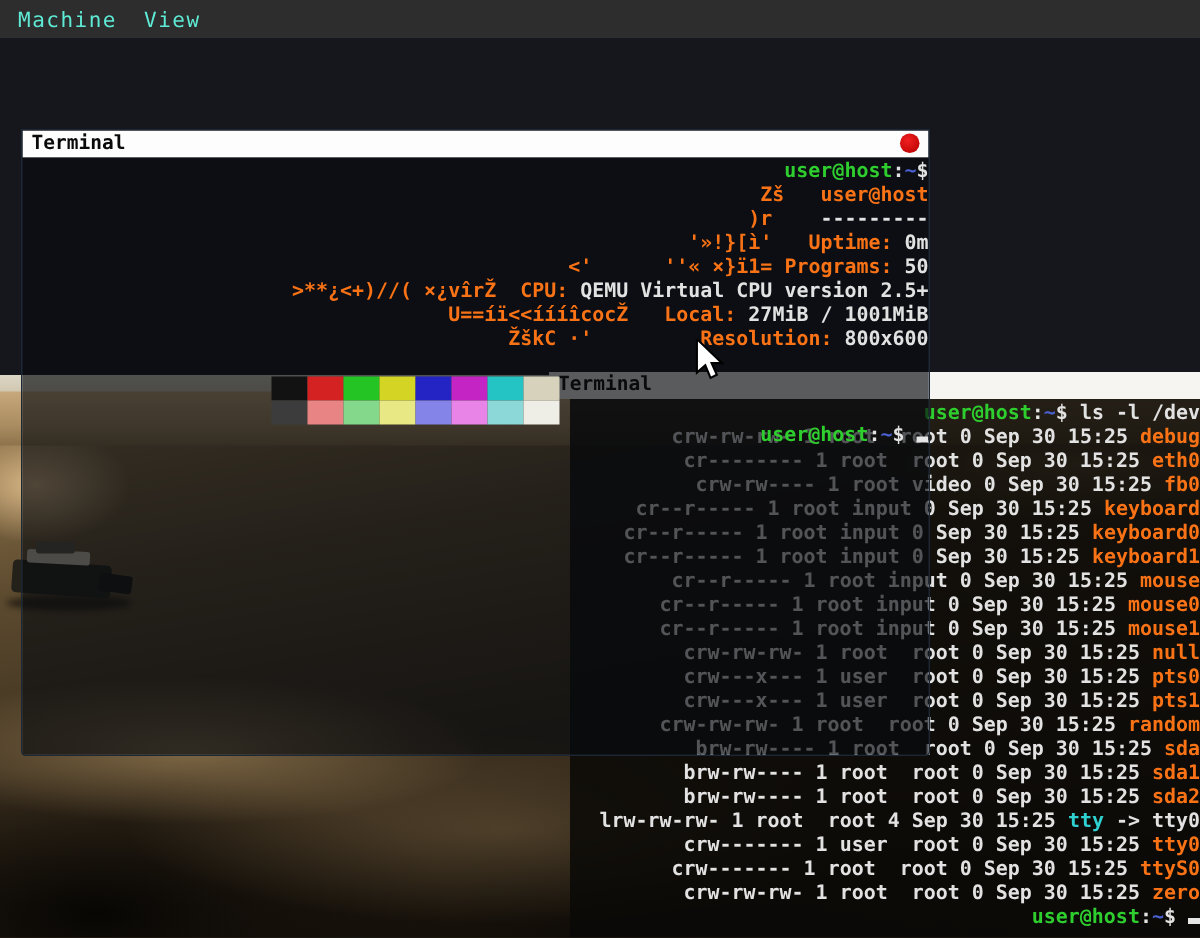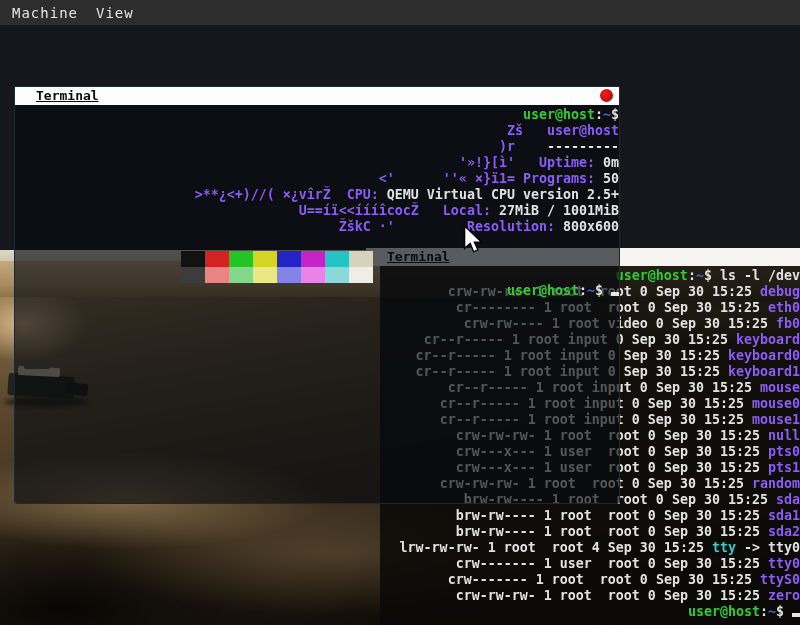--- a/index.html
+++ b/index.html
@@ -1,21 +1,21 @@
 <!DOCTYPE html>
 <html><head>
 <meta charset="utf-8">
 <style>
   html,body{margin:0;padding:0;background:#000;}
   .screen{position:relative;width:800px;height:625px;overflow:hidden;background:#000;
           font-family:"DejaVu Sans Mono",monospace;}
   
   .menubar{position:absolute;left:0;top:0;width:800px;height:25px;background:#2d2d2d;
            display:flex;align-items:center;padding-left:8px;box-sizing:border-box;z-index:30;}
-  .menu-item{color:#e5e5e5;font:14px "DejaVu Sans Mono",monospace;letter-spacing:1px;
+  .menu-item{color:#5eead4;font:14px "DejaVu Sans Mono",monospace;letter-spacing:1px;
              padding:0 14px 0 4px;cursor:default;}
   
   .photo{position:absolute;left:0;top:25px;width:800px;height:600px;background:#6b5a42;z-index:1;}
   .photo>div{position:absolute;left:0;width:800px;}
   .sky{top:0;height:192px;background:linear-gradient(180deg,#49729c 0%,#5d82a6 40%,#8aa0af 75%,#b2b4ab 94%,#c6bda6 100%);}
   .hills{top:188px;height:26px;background:linear-gradient(180deg,#bdb7a2 0%,#ab8d60 45%,#91764b 100%);}
   .chalk{top:212px;height:26px;background:linear-gradient(180deg,#b4a17c 0%,#ddd8c8 45%,#cfc5ad 100%);}
   .sand{top:236px;height:38px;background:linear-gradient(180deg,#c7a87c 0%,#a98c60 60%,#8a6f48 100%);}
   .rocks{top:272px;height:328px;background:
      radial-gradient(90px 55px at 3% 8%,rgba(222,188,138,.95),rgba(222,188,138,0) 70%),
@@ -35,30 +35,30 @@
                border-radius:2px;transform:rotate(3deg);}
   .truck .cargo{position:absolute;left:24px;top:4px;width:26px;height:8px;background:#5c5546;border-radius:2px;}
   .truck .hood{position:absolute;left:66px;top:26px;width:22px;height:12px;background:#1b1914;
                transform:rotate(8deg);border-radius:2px;}
   
   .window{position:absolute;box-sizing:border-box;}
   .t1{left:14px;top:86px;width:606px;height:418px;z-index:20;border:1px solid #1d2836;
       border-radius:0 0 3px 3px;overflow:hidden;}
   .t2{left:366px;top:248px;width:434px;height:377px;z-index:10;overflow:hidden;}
   .titlebar{height:18px;background:#fdfdfd;color:#0a0a0a;font:bold 13px "DejaVu Sans Mono",monospace;
-            line-height:18px;padding-left:21px;position:relative;text-decoration:underline;}
+            line-height:18px;padding-left:6px;position:relative;}
   .t2 .titlebar{background:#f6f5f2;}
   .closebtn{position:absolute;right:6px;top:2px;width:13px;height:13px;border-radius:50%;
             background:radial-gradient(circle at 40% 35%,#f12020,#c60808 70%,#9c0505);}
   .tbody{position:absolute;top:18px;left:0;right:0;bottom:0;padding:2px 0 0 8px;overflow:hidden;}
   .t1 .tbody{background:rgba(8,11,15,0.66);}
   .t2 .tbody{background:rgba(10,9,7,0.86);margin-left:14px;}
   .line{height:16px;line-height:16px;font:bold 13.3px "DejaVu Sans Mono",monospace;
         white-space:pre;color:#e2e2e2;text-align:right;}
-  .c-white{color:#e2e2e2}.c-green{color:#2fce2f}.c-yellow{color:#8b5cf6}
+  .c-white{color:#e2e2e2}.c-green{color:#2fce2f}.c-yellow{color:#f97316}
   .c-blue{color:#4a61d2}.c-cyan{color:#2fd0d0}
   .cursor-block{display:inline-block;width:8px;height:4px;background:#e6e6e6;vertical-align:-1px;}
   .palette-row{height:16px;margin-left:158px;display:flex;}
   .pblock{width:24px;height:16px;}
   
   .pointer{position:absolute;left:463px;top:226px;z-index:50;}
 </style>
 </head>
 <body>
 

